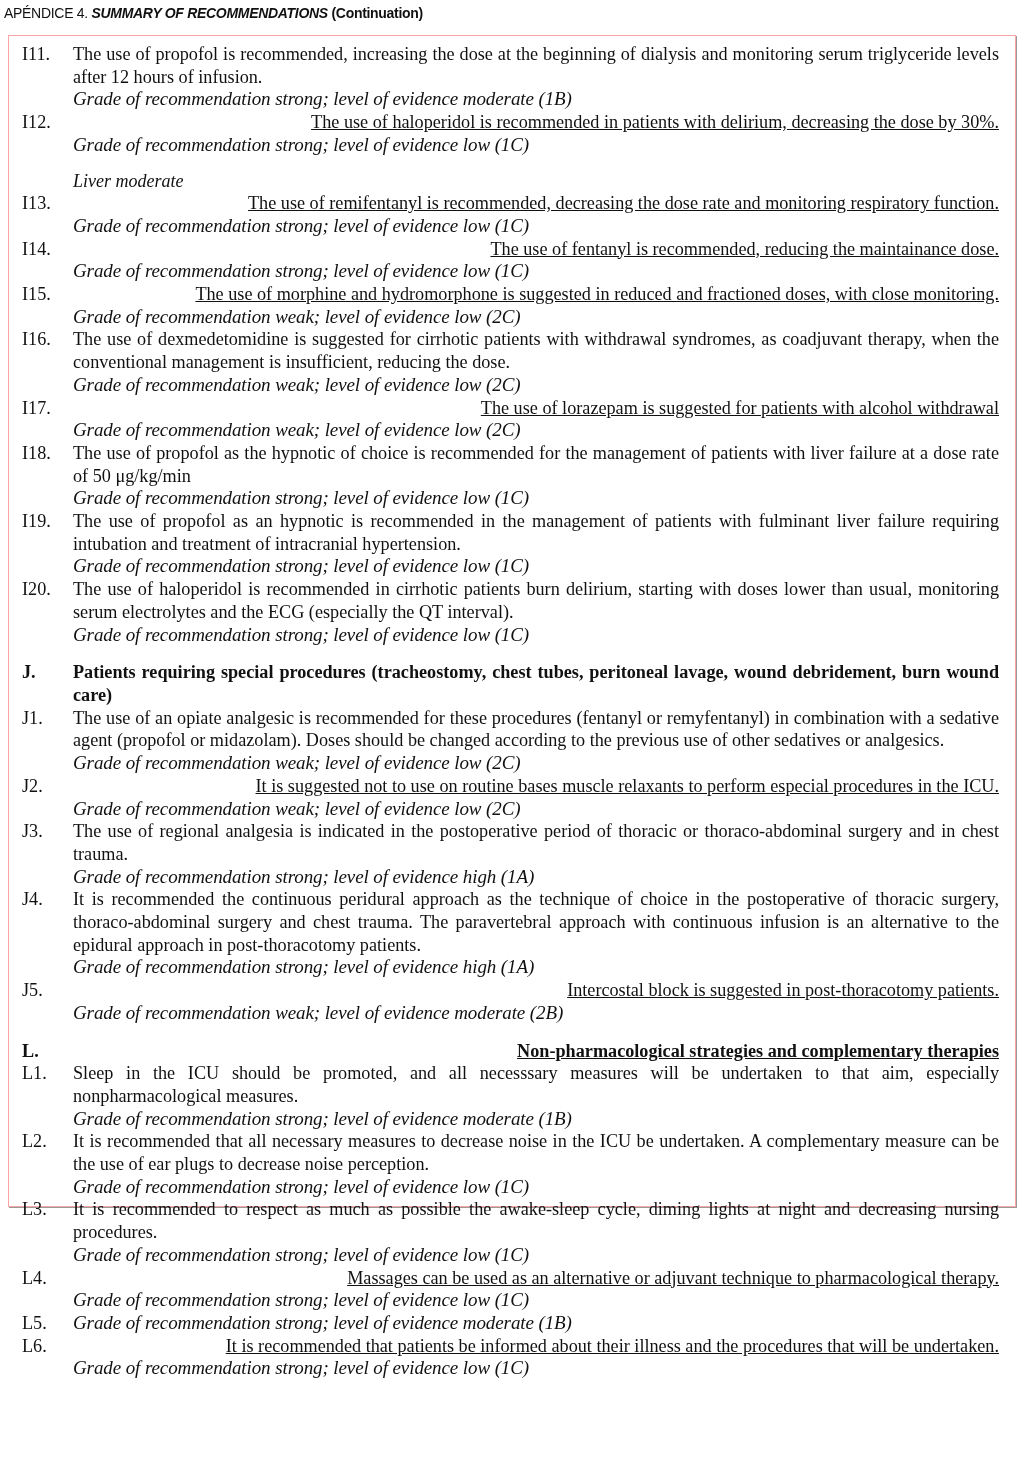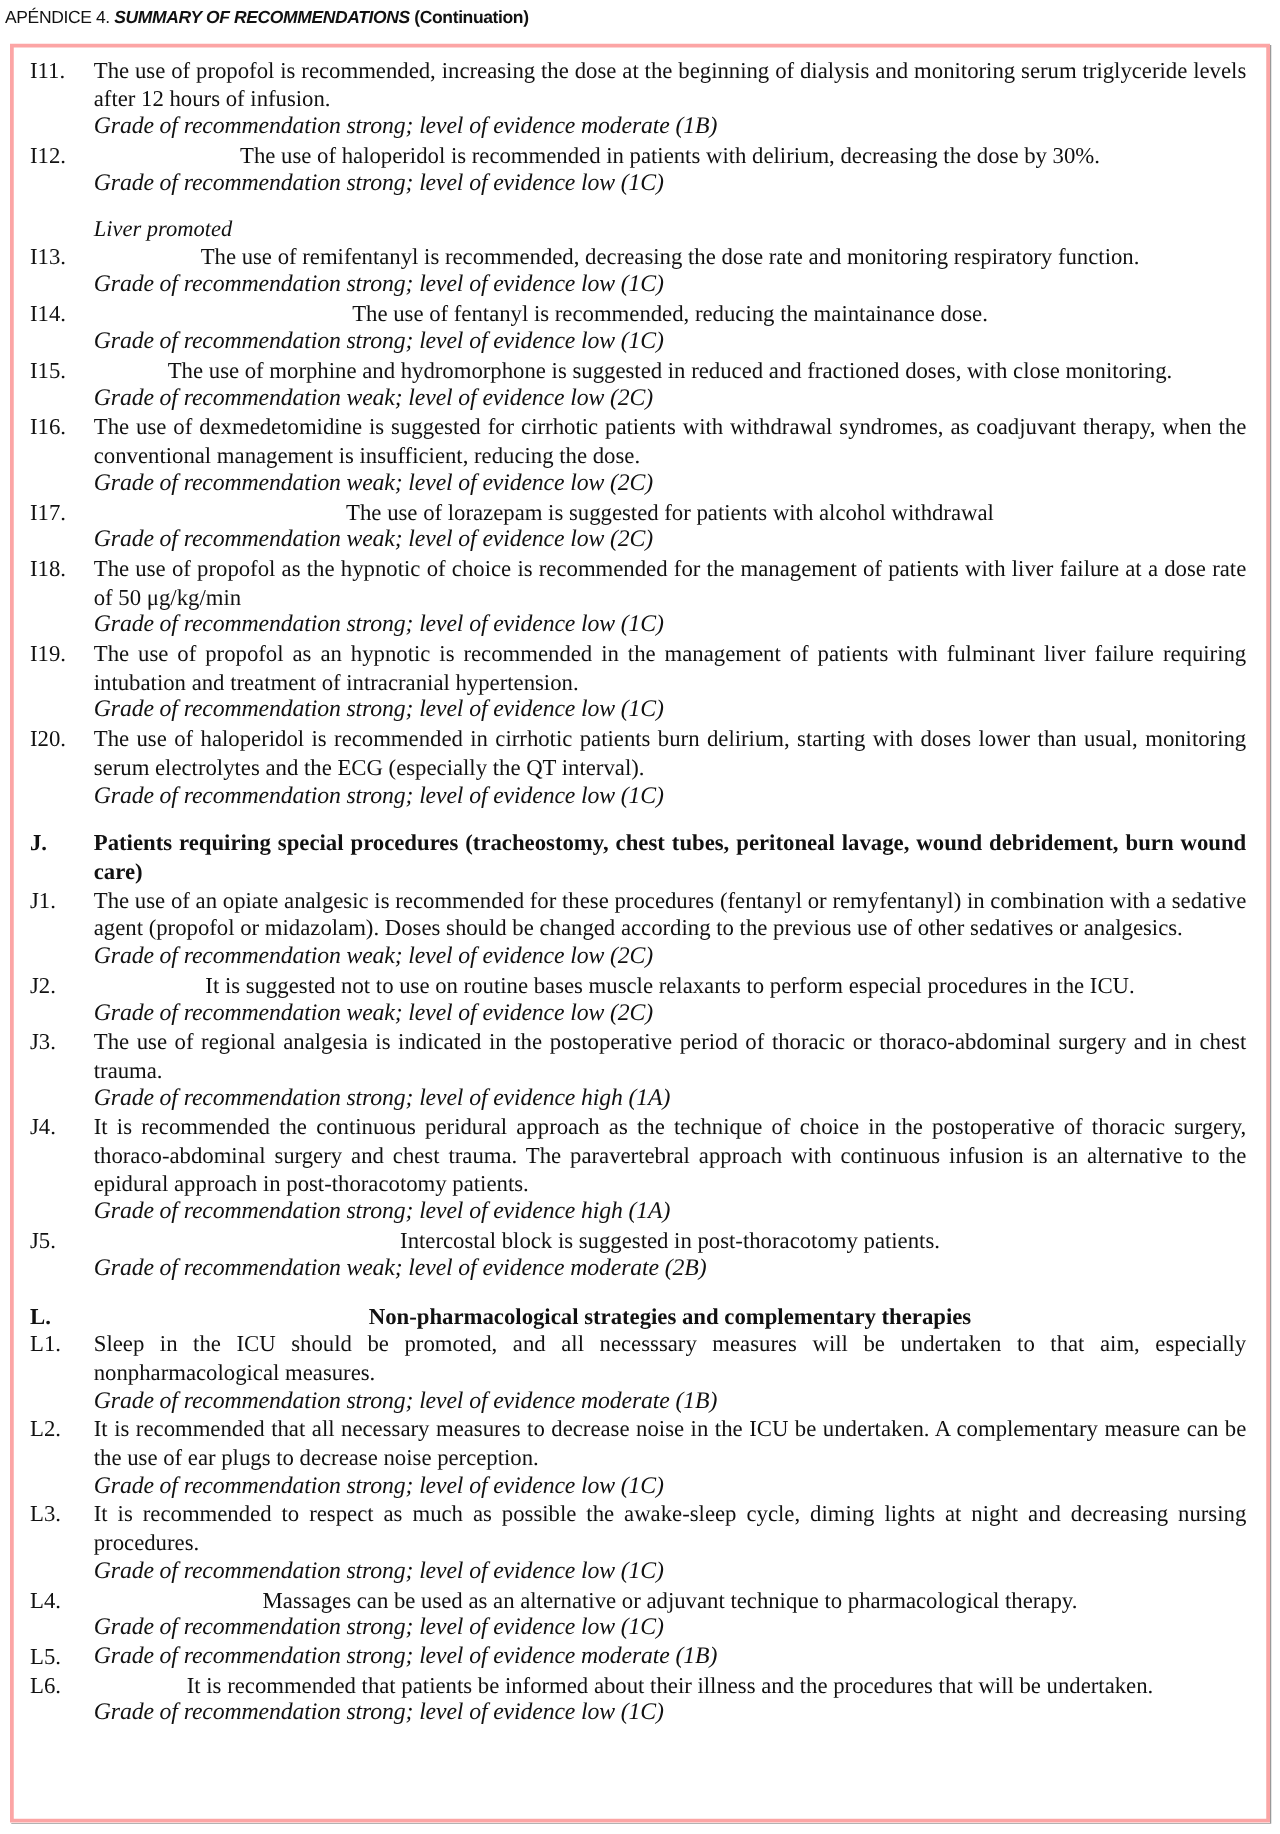--- a/index.html
+++ b/index.html
@@ -11,34 +11,34 @@
   .page-title {
     position: absolute; left: 4px; top: 5px;
     font-family: "Liberation Sans", "DejaVu Sans", sans-serif;
     font-size: 14px; letter-spacing: -0.3px; color: #111;
     white-space: nowrap;
   }
   .page-title .bi { font-weight: bold; font-style: italic; }
   .page-title .b { font-weight: bold; }
   .box {
     position: absolute; left: 8px; top: 35px;
-    width: 1008px; height: 1423px;
-    border: 3px solid #fca5a5; box-sizing: border-box;
+    width: 1008px; height: 1172px;
+    border: 1px solid #fca5a5; box-sizing: border-box;
     box-shadow: 1px 1px 0 #999;
   }
   .content { position: absolute; left: 0; top: 0; width: 100%; }
   .item {
     position: relative; padding-left: 64px; padding-right: 16px;
     font-size: 18.2px; line-height: 22.7px;
   }
   .label {
     position: absolute; left: 13px; top: 0; width: 50px;
   }
   .body { text-align: justify; }
-  .body.last-left { text-align: center; }
+  .body.last-left { text-align: right; text-decoration: underline; }
   .grade { font-style: italic; font-size: 19px; letter-spacing: -0.1px; }
   .subhead { font-style: italic; padding-left: 64px; font-size: 18px; line-height: 22.7px; }
   .section-head { font-weight: bold; }
   .gap { height: 13px; }
   .gap-l { height: 15px; }
 </style>
 </head>
 <body>
 
 <div class="page-title">
@@ -54,21 +54,21 @@
       <div class="grade">Grade of recommendation strong; level of evidence moderate (1B)</div>
     </div>
 
     <div class="item">
       <span class="label">I12.</span>
       <div class="body last-left">The use of haloperidol is recommended in patients with delirium, decreasing the dose by 30%.</div>
       <div class="grade">Grade of recommendation strong; level of evidence low (1C)</div>
     </div>
 
     <div class="gap"></div>
-    <div class="subhead">Liver promoted</div>
+    <div class="subhead">Liver moderate</div>
 
     <div class="item">
       <span class="label">I13.</span>
       <div class="body last-left"> The use of remifentanyl is recommended, decreasing the dose rate and monitoring respiratory function.</div>
       <div class="grade">Grade of recommendation strong; level of evidence low (1C)</div>
     </div>
     <div class="item">
       <span class="label">I14.</span>
       <div class="body last-left">The use of fentanyl is recommended, reducing the maintainance dose.</div>
       <div class="grade">Grade of recommendation strong; level of evidence low (1C)</div>

